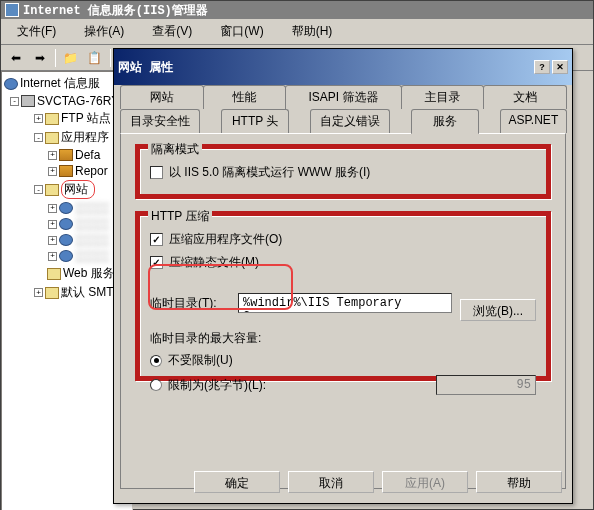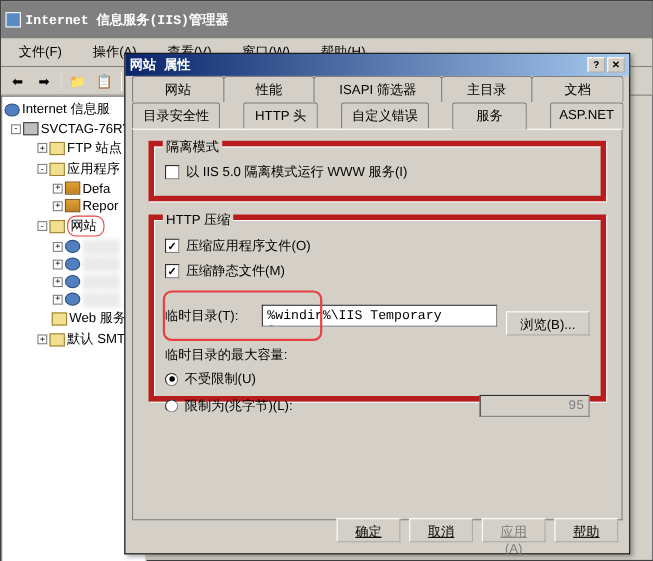--- a/index.html
+++ b/index.html
@@ -1,20 +1,20 @@
 <!DOCTYPE html>
 <html><head>
 <meta charset="utf-8">
 <style>
   * { box-sizing: border-box; margin: 0; padding: 0; }
   body { font-family: "SimSun", "宋体", sans-serif; font-size: 12px; background: #b0b0b0; width: 594px; height: 510px; position: relative; overflow: hidden; }
   
   
   .main-window { position: absolute; left: 0; top: 0; width: 594px; height: 510px; background: #d4d0c8; border: 1px solid #404040; }
-  .titlebar { background: linear-gradient(to right, #0a246a, #a6caf0); color: #fff; height: 34px; padding: 2px 4px; font-family: "Courier New", monospace; font-size: 12px; font-weight: bold; display: flex; align-items: center; }
+  .titlebar { background: linear-gradient(to right, #0a246a, #a6caf0); color: #fff; height: 18px; padding: 2px 4px; font-family: "Courier New", monospace; font-size: 12px; font-weight: bold; display: flex; align-items: center; }
   .titlebar-icon { width: 14px; height: 14px; margin-right: 4px; background: #5a8ac0; border: 1px solid #fff; }
   .main-window .titlebar { background: #808080; }
   .menubar { background: #d4d0c8; padding: 2px 4px; display: flex; gap: 4px; border-bottom: 1px solid #808080; }
   .menubar span { padding: 2px 6px; }
   .toolbar { background: #d4d0c8; padding: 2px 4px; display: flex; gap: 2px; align-items: center; border-bottom: 1px solid #808080; height: 26px; }
   .tool-btn { width: 22px; height: 22px; border: 1px solid #d4d0c8; display: flex; align-items: center; justify-content: center; }
   .tool-sep { width: 1px; height: 18px; background: #808080; margin: 0 2px; border-right: 1px solid #fff; }
   .main-body { display: flex; height: calc(100% - 64px); }
   .tree-pane { width: 132px; background: #fff; border: 1px inset #d4d0c8; overflow: hidden; padding: 2px; }
   .tree-item { display: flex; align-items: center; gap: 2px; white-space: nowrap; padding: 1px 0; }
@@ -23,21 +23,21 @@
   .tree-icon { width: 14px; height: 12px; display: inline-block; }
   .tree-icon.folder { background: #f0e090; border: 1px solid #a08030; }
   .tree-icon.computer { background: #c0c0c0; border: 1px solid #404040; }
   .tree-icon.globe { background: #5080c0; border-radius: 50%; border: 1px solid #305080; }
   .tree-icon.app { background: linear-gradient(#e0a030,#c08020); border: 1px solid #805010; }
   .tree-sel { border: 1px solid #e84040; border-radius: 8px; padding: 0 6px 0 2px; }
   .tree-item.blurred .tree-label { filter: blur(2px); color: #808080; }
   
   
   .dialog { position: absolute; left: 113px; top: 48px; width: 460px; height: 456px; background: #d4d0c8; border: 1px solid #000; box-shadow: 2px 2px 4px rgba(0,0,0,0.3); }
-  .dialog .titlebar { background: linear-gradient(to right, #0a246a, #a6caf0); height: 20px; }
+  .dialog .titlebar { background: linear-gradient(to right, #0a246a, #a6caf0); height: 36px; }
   .dlg-title-buttons { margin-left: auto; display: flex; gap: 2px; }
   .tb-btn { width: 16px; height: 14px; background: #d4d0c8; border: 1px outset #fff; display: flex; align-items: center; justify-content: center; font-size: 9px; font-family: sans-serif; font-weight: bold; color: #000; }
   .tab-row { display: flex; flex-wrap: wrap; width: 100%; }
   .tab { padding: 3px 0; border: 1px solid #808080; border-bottom: none; background: #d4d0c8; margin-right: -1px; text-align: center; font-size: 12px; border-top-left-radius: 3px; border-top-right-radius: 3px; position: relative; }
   .tab.row1 { flex: 1; }
   .tab.row2 { flex: 1; }
   .tab.active { background: #d4d0c8; z-index: 2; border-bottom: 1px solid #d4d0c8; margin-bottom: -1px; }
   .tabs-container { padding: 0 6px; }
   .tab-row2 { display: flex; gap: 22px; }
   .tab-panel { border: 1px solid #808080; border-top: 1px solid #fff; margin: 0 6px 6px 6px; height: 356px; padding: 10px 14px; background: #d4d0c8; position: relative; }
@@ -56,21 +56,21 @@
   .text-input { flex: 1; background: #fff; border: 1px inset #808080; height: 20px; padding: 2px 4px; font-family: "Courier New", monospace; overflow: hidden; }
   .text-input.disabled { background: #d4d0c8; color: #808080; }
   .btn { background: #d4d0c8; border: 1px outset #fff; padding: 3px 12px; font-size: 12px; height: 22px; margin-top: 14px; }
   .btn.disabled { color: #808080; }
   
   .radio-row { display: flex; align-items: center; gap: 6px; padding: 3px 0; }
   .radio { width: 12px; height: 12px; border-radius: 50%; background: #fff; border: 1px inset #808080; display: flex; align-items: center; justify-content: center; }
   .radio.checked::after { content: ""; width: 5px; height: 5px; background: #000; border-radius: 50%; }
   
   .dlg-buttons { position: absolute; bottom: 10px; right: 10px; display: flex; gap: 8px; }
-  .dlg-buttons .btn { width: 58px; text-align: center; text-decoration: underline; }
+  .dlg-buttons .btn { width: 86px; text-align: center; }
   
   .section-label { margin: 6px 0 2px 0; }
 </style>
 </head>
 <body>
 
 <div class="main-window">
   <div class="titlebar">
     <span class="titlebar-icon"></span>
     <span>Internet 信息服务(IIS)管理器</span>

